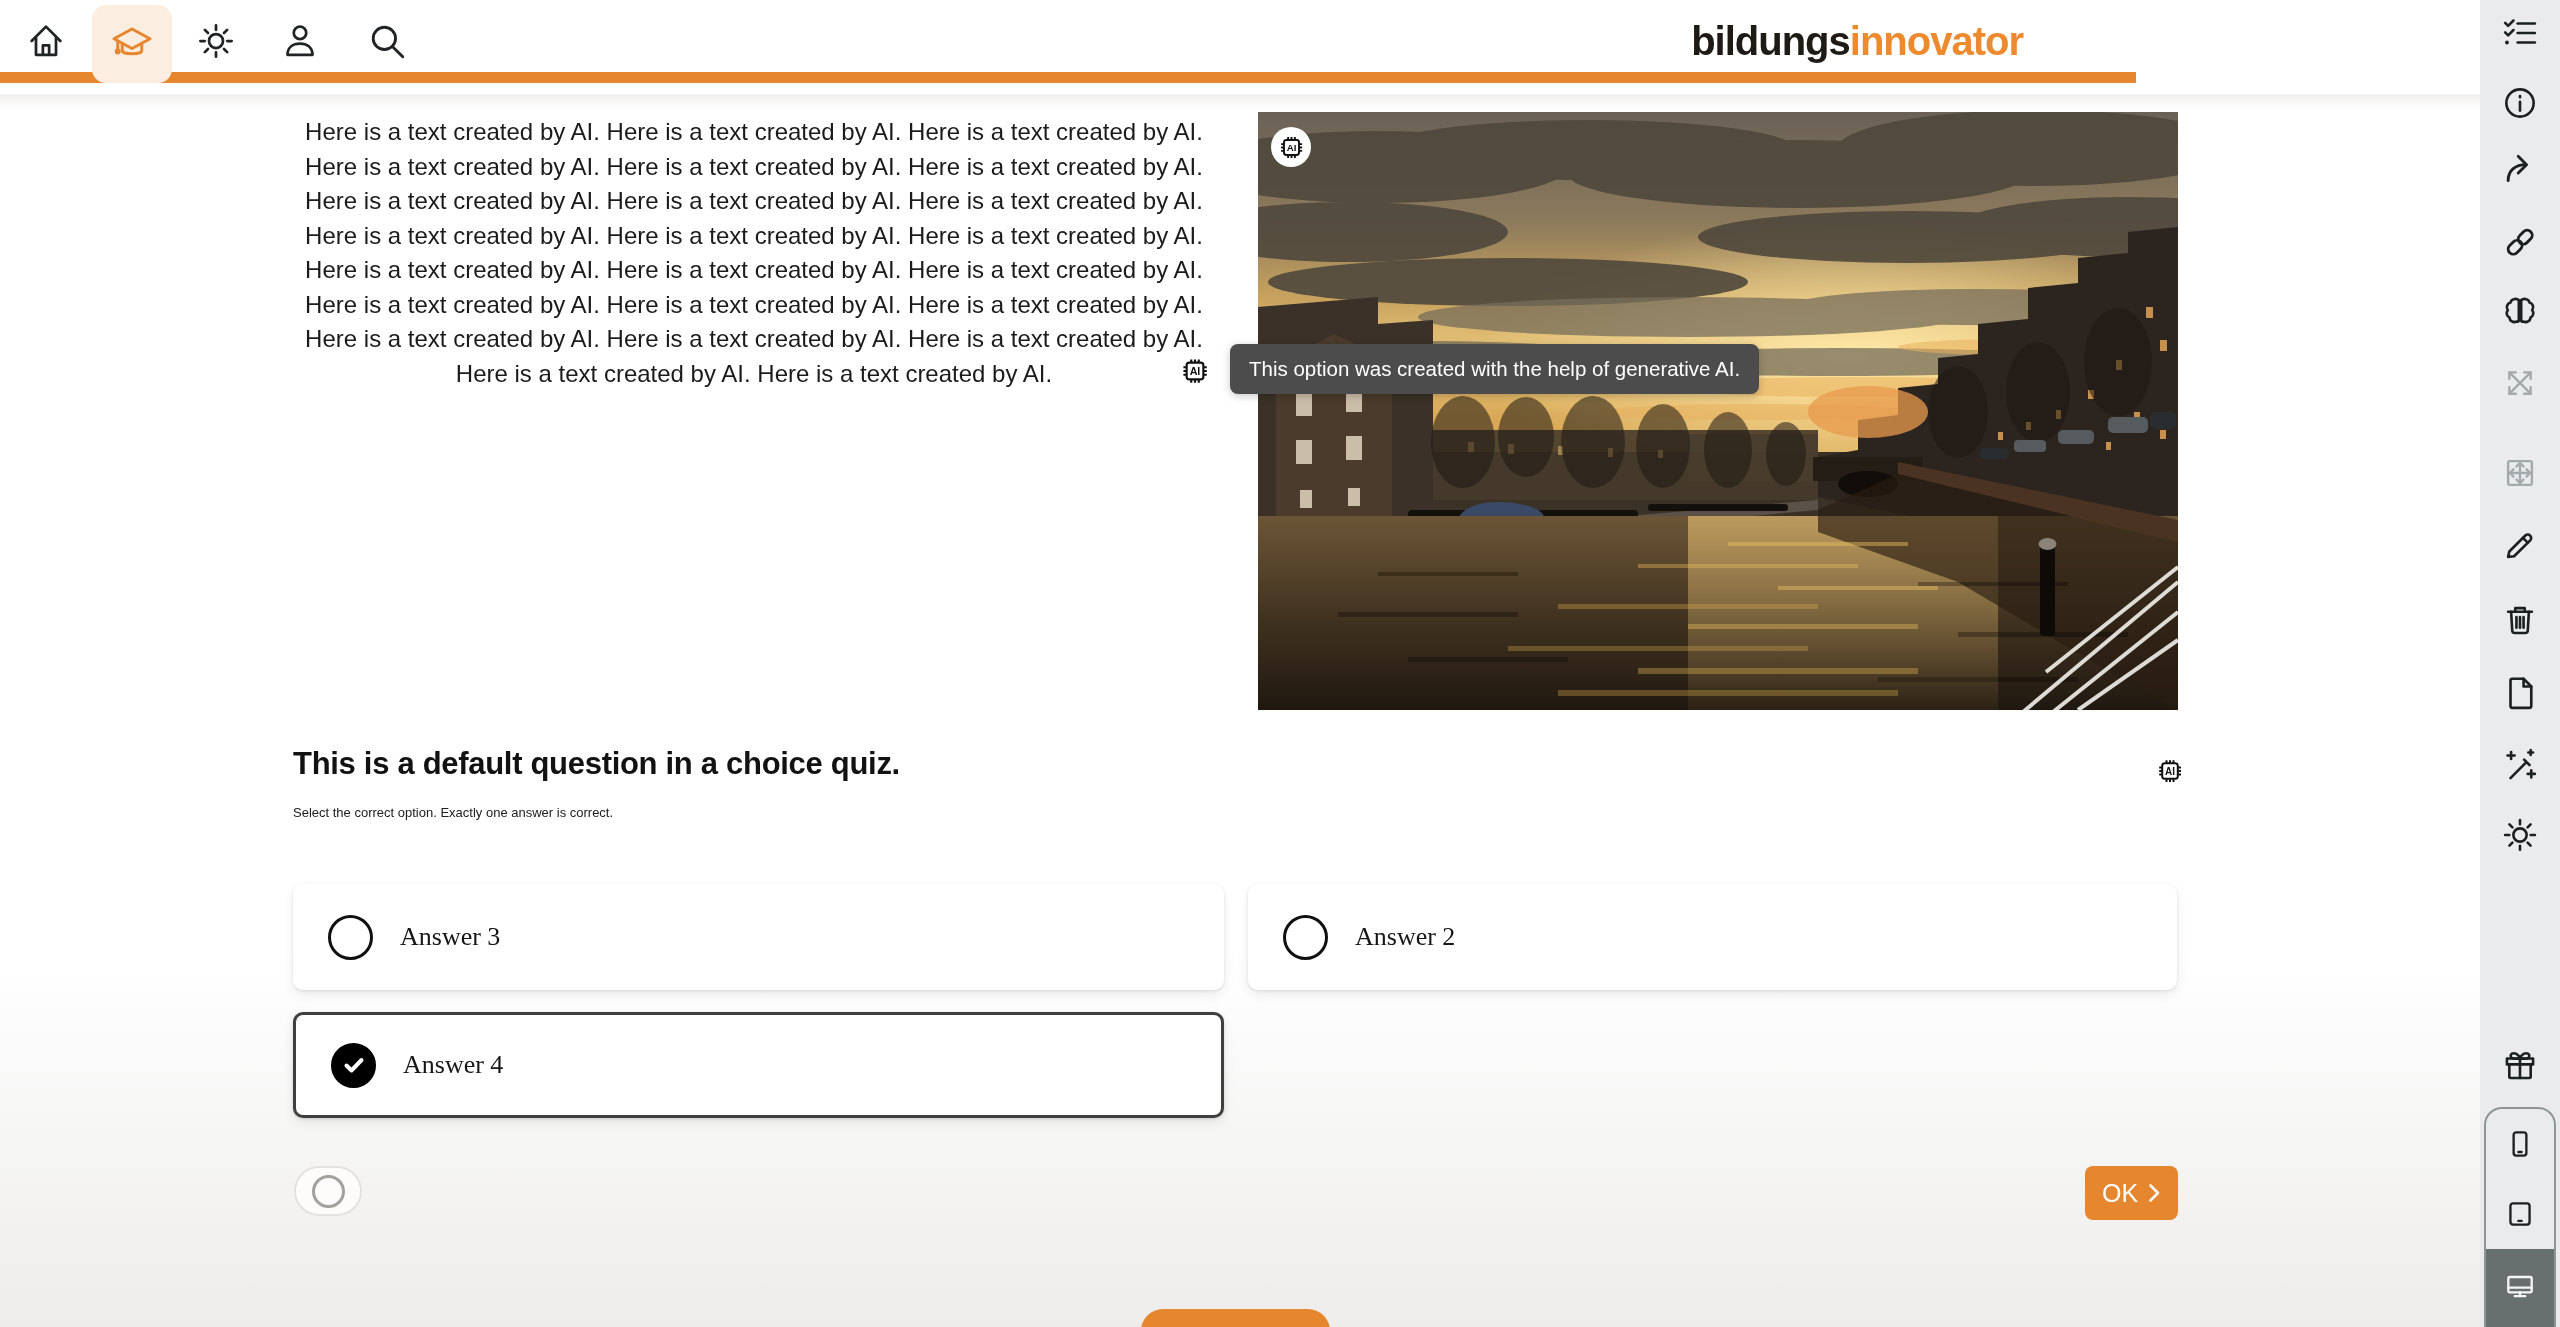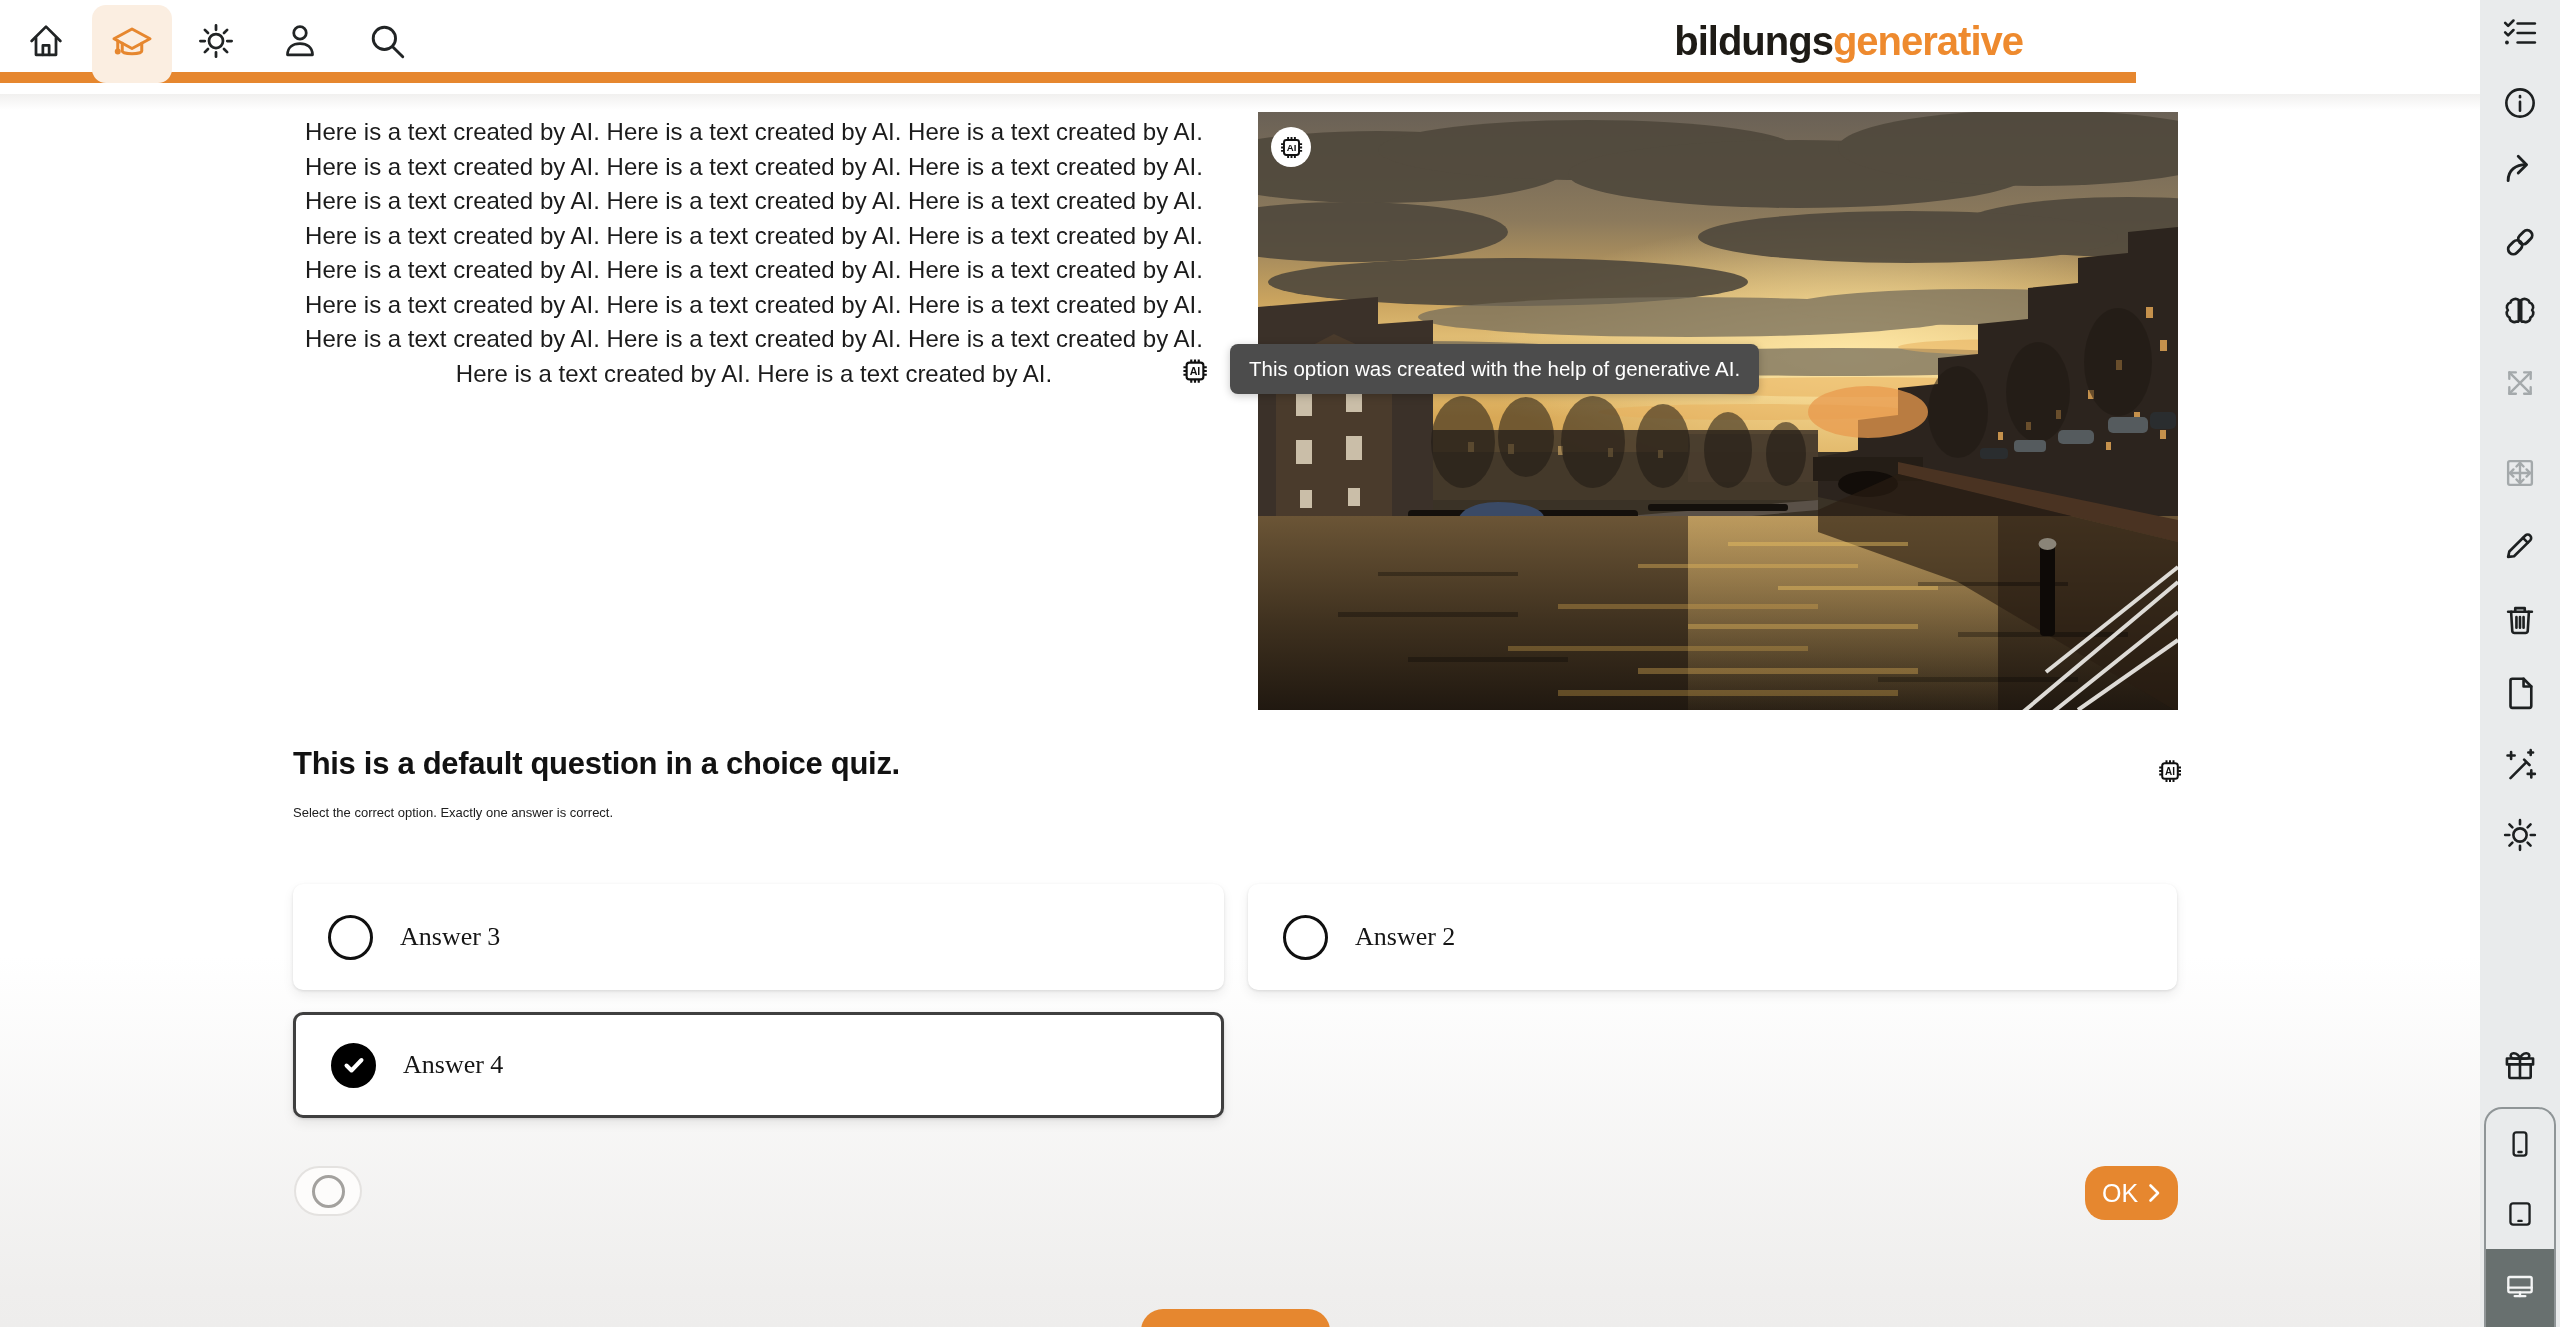--- a/index.html
+++ b/index.html
@@ -103,21 +103,21 @@
 
   
   .ghost-radio {
     position:absolute; left:294px; top:1072px; width:68px; height:50px;
     border:2px solid #e4e2e0; border-radius:25px; background:#fdfcfb;
     display:flex; align-items:center; justify-content:center; cursor:pointer;
   }
   .ghost-radio .inner { width:33px; height:33px; border-radius:50%; border:3.5px solid #a3a19e; background:transparent; }
   .ok-button {
     position:absolute; left:2085px; top:1072px; width:93px; height:54px;
-    background:var(--accent,#e6872f); border:none; border-radius:20px; cursor:pointer;
+    background:var(--accent,#e6872f); border:none; border-radius:8px; cursor:pointer;
     color:#fff; font-size:25px; font-family:"Liberation Sans",sans-serif;
     display:flex; align-items:center; justify-content:center; gap:10px;text-align:center;
   }
   .ok-button svg { width:13px; height:20px; }
   .bottom-pill {
     position:absolute; left:1141px; top:1215px; width:189px; height:40px;
     background:var(--accent,#e6872f); border:none; border-radius:22px 22px 0 0; cursor:pointer;
   }
 </style>
 </head>
@@ -154,21 +154,21 @@
           </svg></span>
     </div>
     <div class="nav-item" style="left:366px;width:42px;height:42px;top:20px">
       <span><svg viewBox="0 0 32 32" fill="none" stroke="currentColor" stroke-width="2.2" stroke-linecap="round">
             <circle cx="14" cy="14" r="8.5"></circle>
             <path d="M20.5 20.5 28 28"></path>
           </svg></span>
     </div>
     <div class="logo">
       <span class="lb">bildungs</span>
-        <span class="lo">generative</span>
+        <span class="lo">innovator</span>
     </div>
   </header>
 
   <aside class="sidebar">
     <div class="side-btn" style="top:14px"><span><svg viewBox="0 0 32 32" fill="none" stroke="currentColor" stroke-width="2.2" stroke-linecap="round" stroke-linejoin="round">
             <path d="M3.5 7.5 6 10l4.5-4.5"></path>
             <path d="M14 8h14.5"></path>
             <path d="M3.5 15.5 6 18l4.5-4.5"></path>
             <path d="M14 16h14.5"></path>
             <circle cx="5" cy="24" r="1.6" fill="currentColor" stroke="none"></circle>

